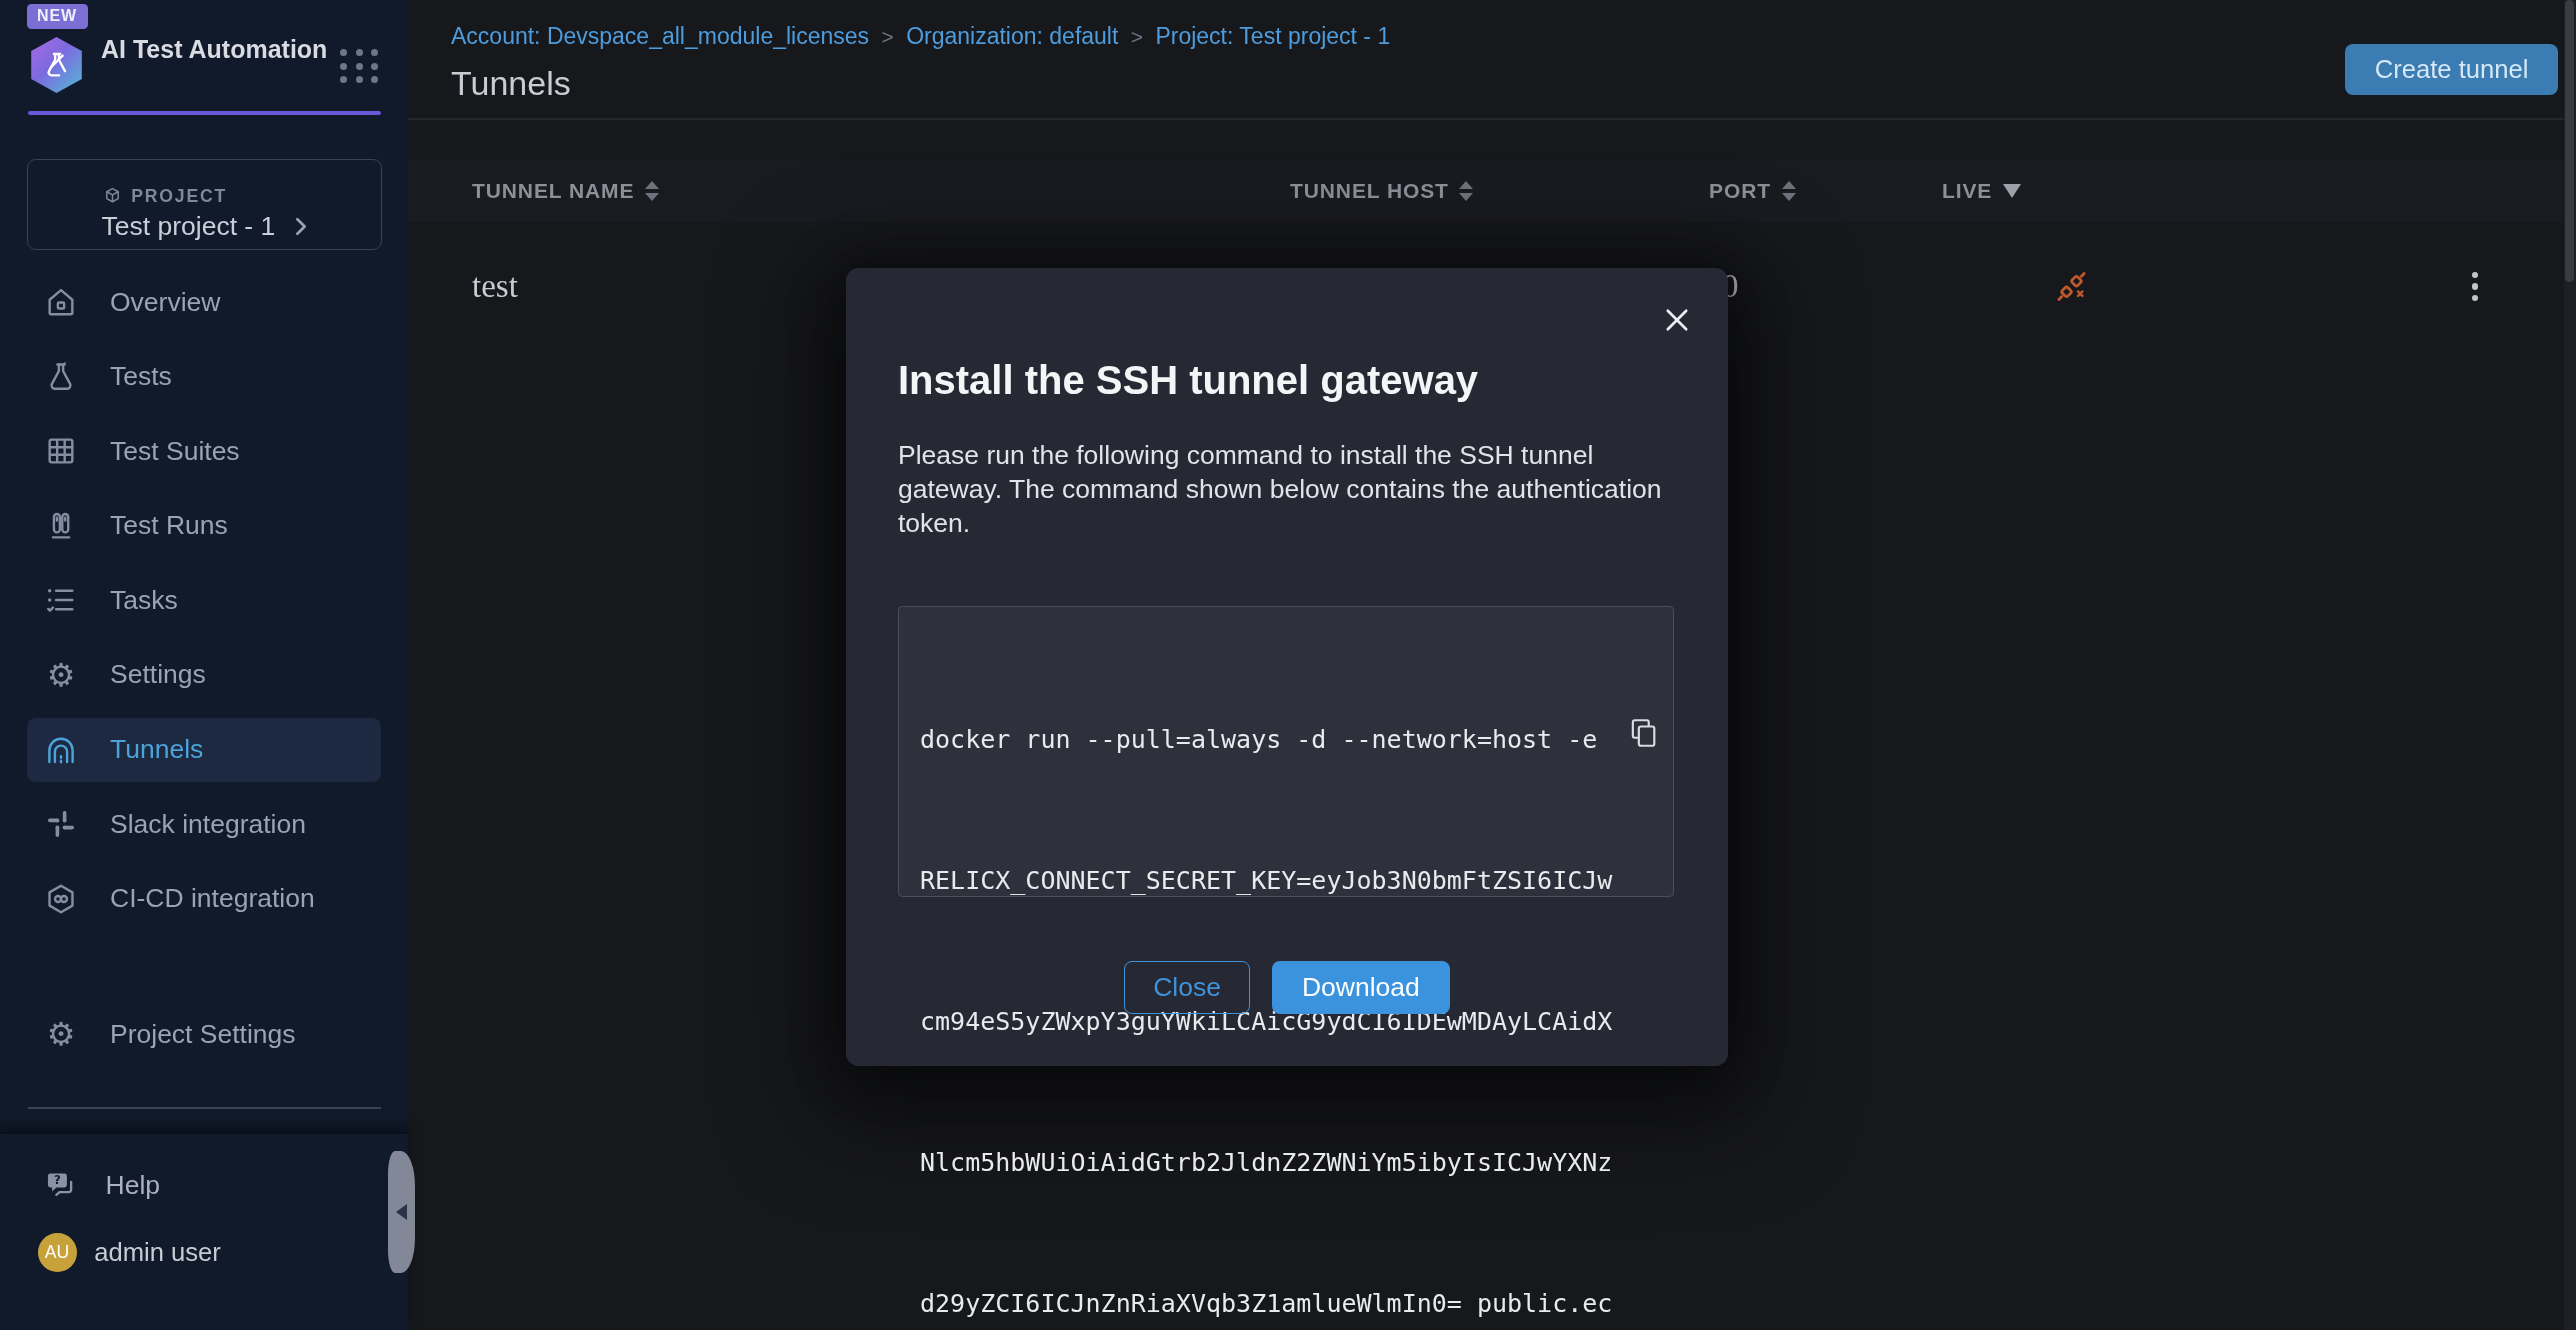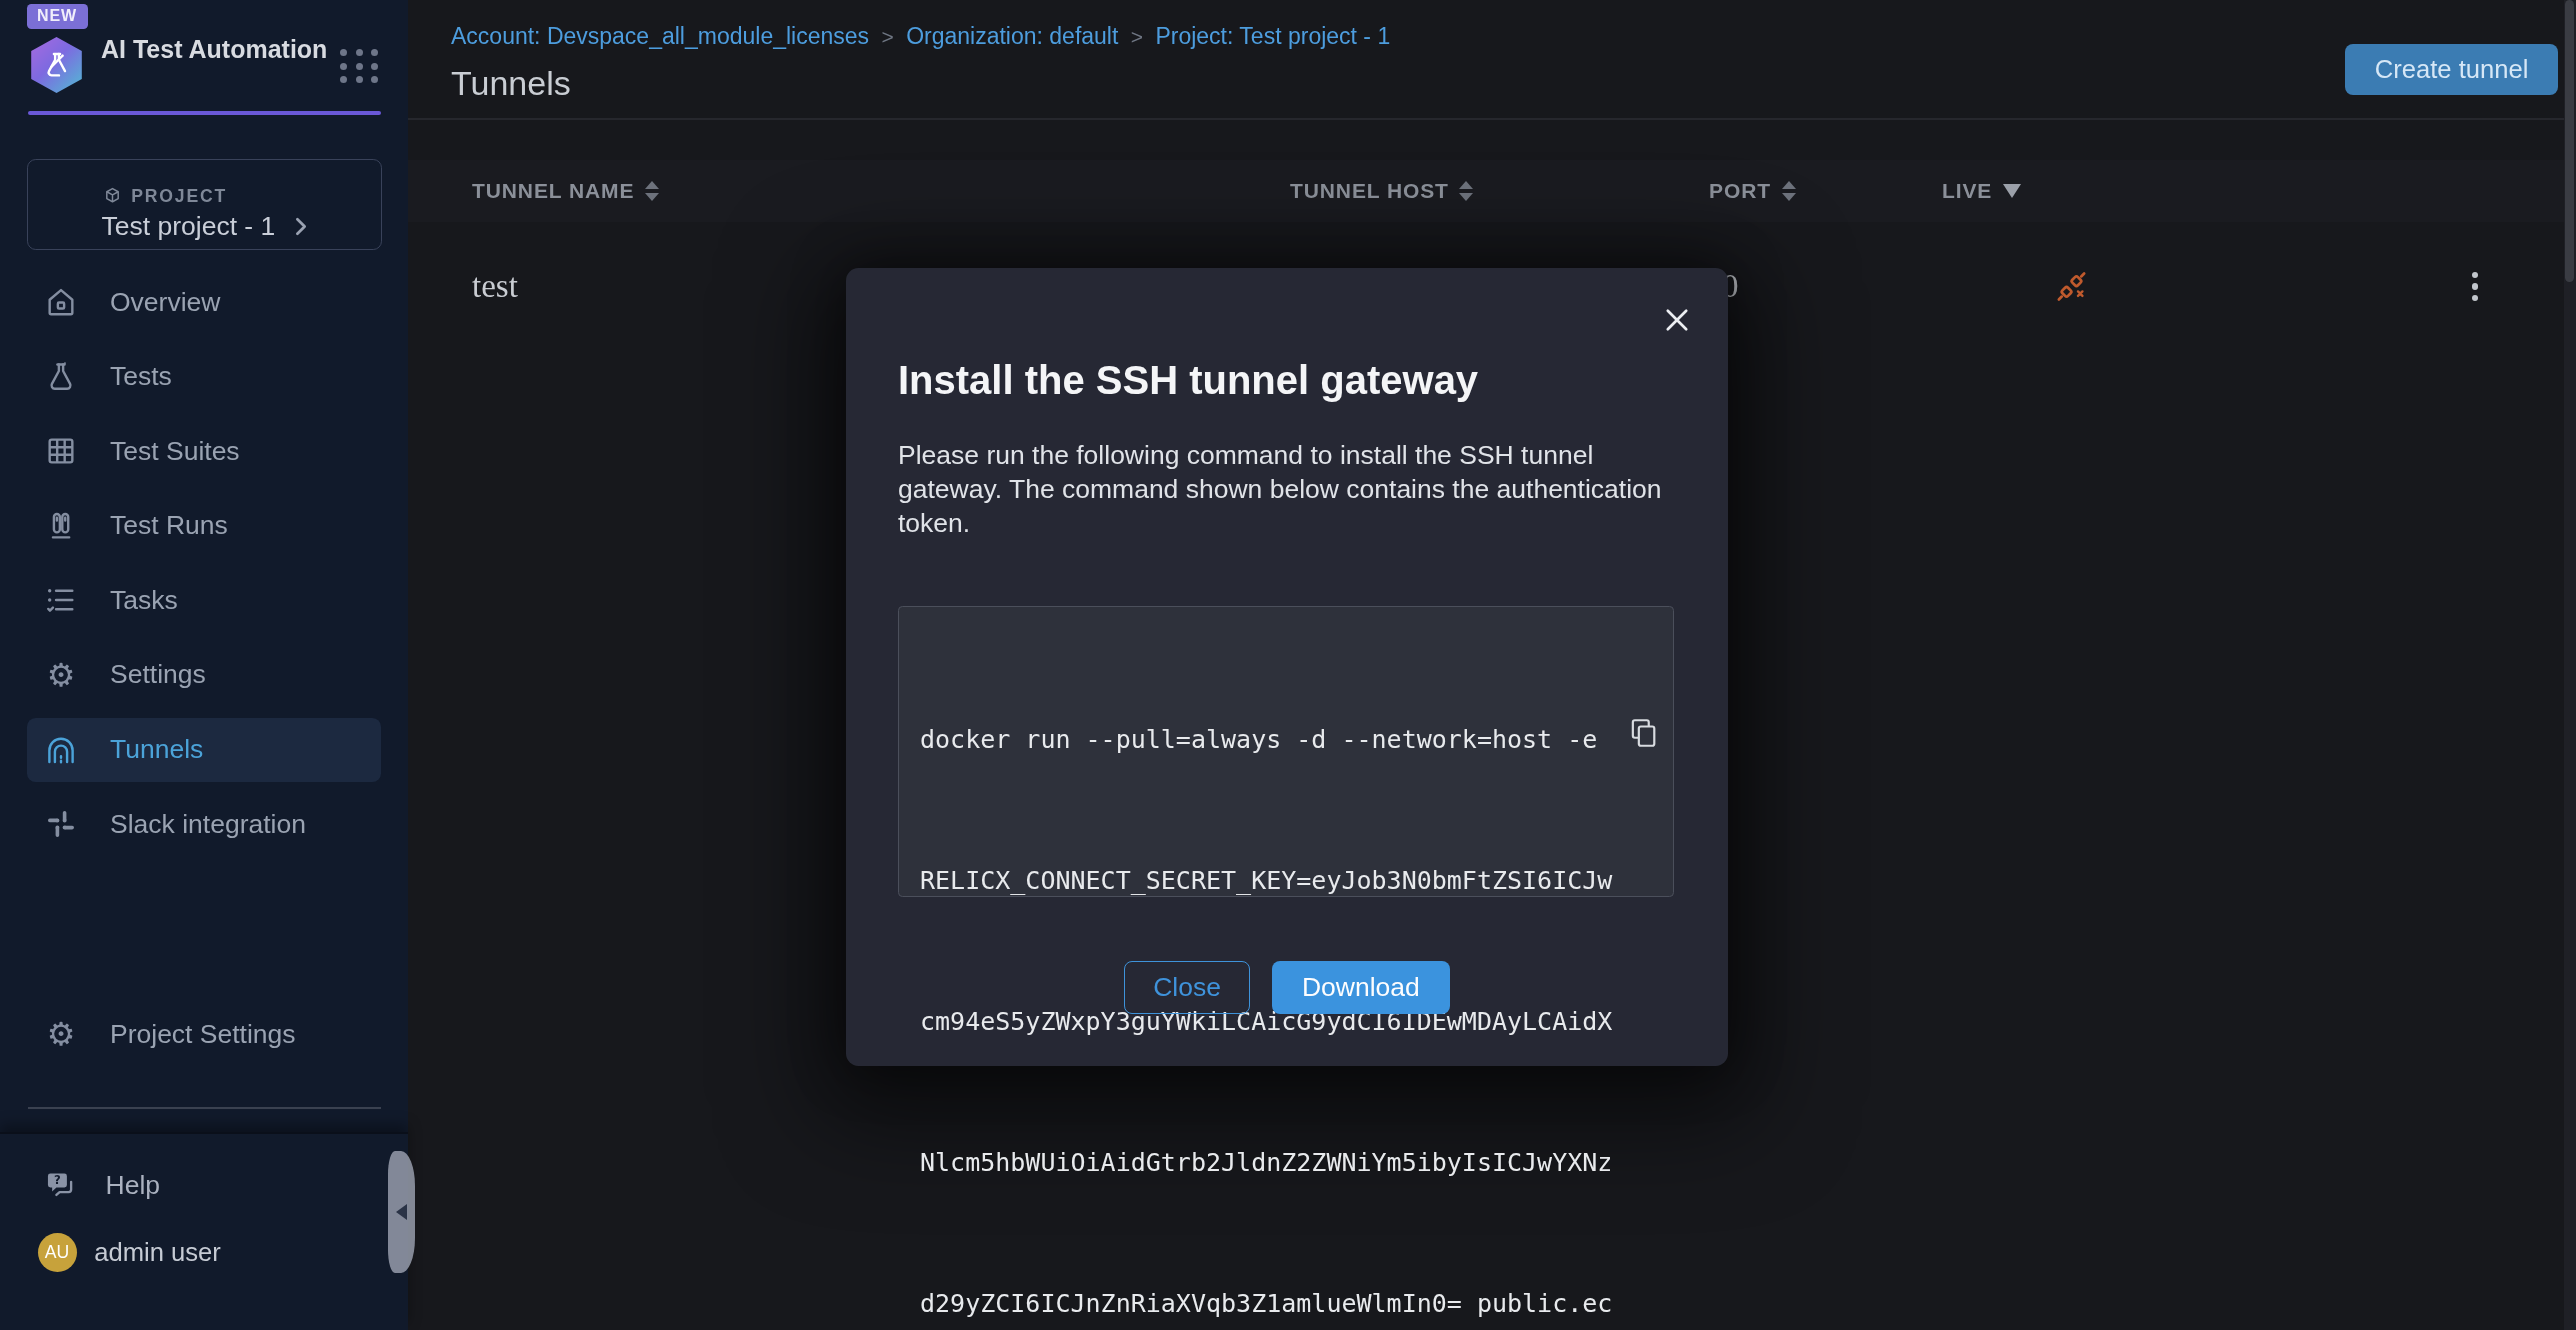--- a/index.html
+++ b/index.html
@@ -226,20 +226,30 @@
       </div>
       <div class="menu-item">
         <span class="micon">
           <svg width="32" height="32" viewBox="0 0 24 24" fill="none" stroke="currentColor" stroke-width="2.7" stroke-linecap="round">
             <path d="M14.7 3.6v5.2M3.6 9.3h5.2M9.3 20.4v-5.2M20.4 14.7h-5.2"></path>
             <path d="M9.3 9.3h.01M14.7 14.7h.01M9.3 14.7h.01M14.7 9.3h.01" stroke-width="3"></path>
           </svg>
         </span>
         <span class="mlabel">Slack integration</span>
       </div>
+      <div class="menu-item">
+        <span class="micon">
+          <svg width="34" height="34" viewBox="0 0 24 24" fill="none" stroke="currentColor" stroke-width="1.7" stroke-linejoin="round">
+            <path d="M12 2.7l8.1 4.65v9.3L12 21.3l-8.1-4.65v-9.3z"></path>
+            <circle cx="9.9" cy="12" r="2.1"></circle>
+            <circle cx="14.1" cy="12" r="2.1"></circle>
+          </svg>
+        </span>
+        <span class="mlabel">CI-CD integration</span>
+      </div>
 
       <div class="menu-item secondary">
         <span class="micon">
             <span class="uicon">⚙</span>
           </span>
         <span class="mlabel">Project Settings</span>
       </div>
     </nav>
 
     <div class="sidebar-divider"></div>

